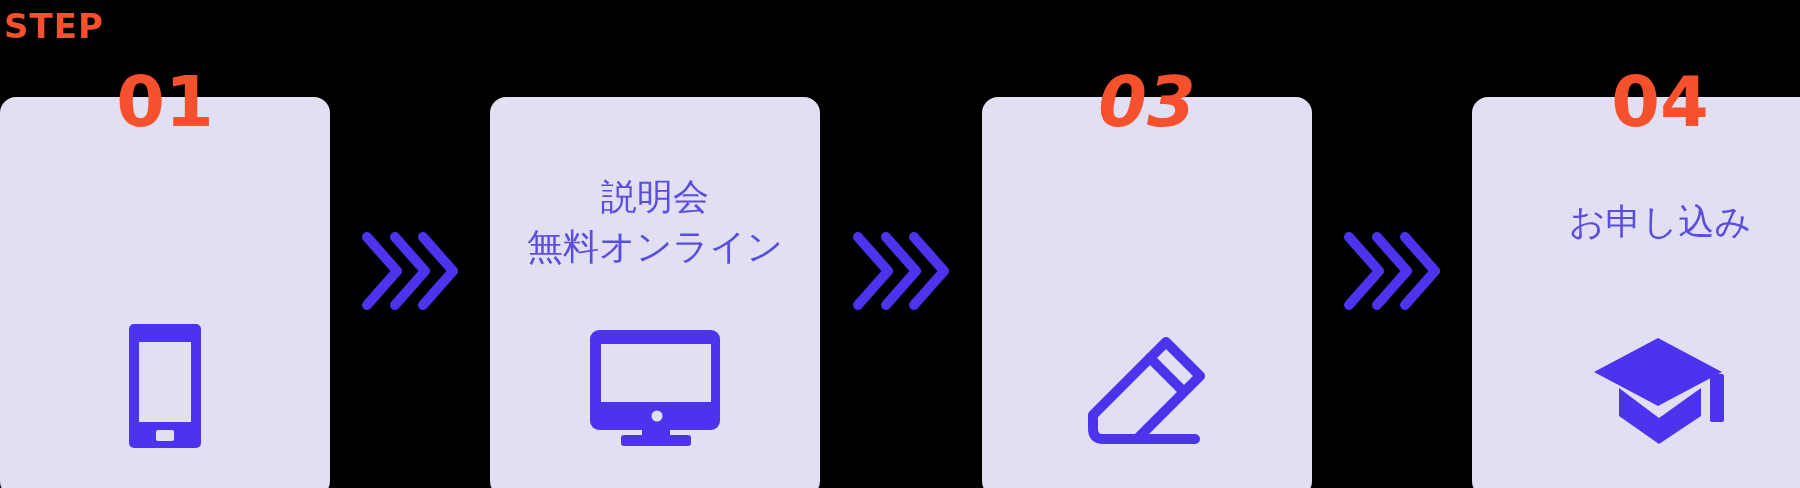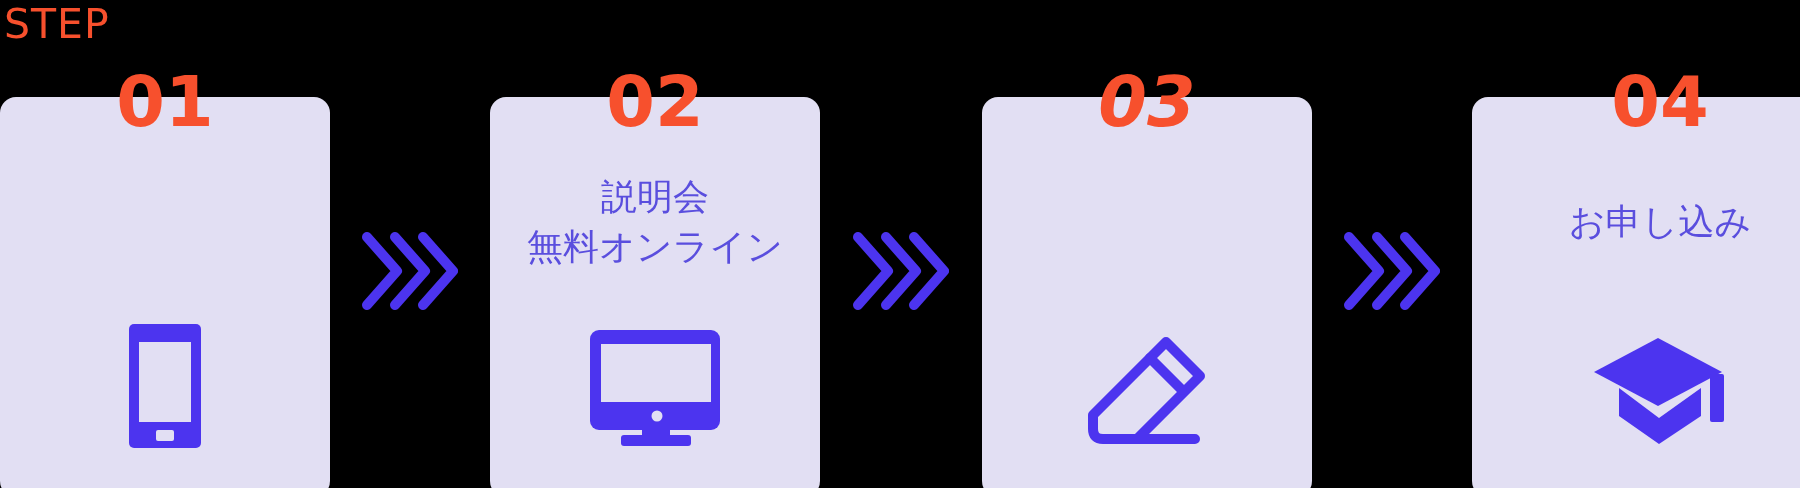--- a/index.html
+++ b/index.html
@@ -11,23 +11,23 @@
   }
   *{margin:0;padding:0;box-sizing:border-box;}
   html,body{width:1800px;height:488px;}
   body{
     position:relative;
     background:var(--background,#000);
     font-family:"DejaVu Sans","Liberation Sans",sans-serif;
     overflow:hidden;
   }
   .step-label{
-    position:absolute;left:4px;top:0;
+    position:absolute;left:4px;top:6px;
     color:var(--accent-orange,#F7502D);
-    font-size:41px;font-weight:400;letter-spacing:1px;
+    font-size:34px;font-weight:700;letter-spacing:1px;
   }
   .card{
     position:absolute;top:97px;height:400px;width:330px;
     background:var(--card-background,#E2DFF3);
     border-radius:16px;
   }
   .card1{left:0;}
   .card2{left:490px;}
   .card3{left:982px;font-style:italic;}
   .card4{left:1472px;width:376px;}
@@ -80,21 +80,20 @@
   <svg width="96" height="78" viewBox="0 0 96 78">
     <g class="strokeP" stroke-width="10" stroke-linecap="round" stroke-linejoin="round">
       <path d="M 5 5 L 35 39 L 5 73"></path>
       <path d="M 33 5 L 63 39 L 33 73"></path>
       <path d="M 61 5 L 91 39 L 61 73"></path>
     </g>
   </svg>
 </div>
 
 <div class="card card2">
-  <div class="step-number">02</div>
   <div class="card-title">
     <span>説明会</span>
     <span>無料オンライン</span>
   </div>
   <div class="icon-row">
     <span>
       <svg width="132" height="118" viewBox="0 0 132 118">
         <rect class="fillP" x="1" y="0" width="130" height="100" rx="9"></rect>
         <rect class="fillL" x="12" y="14" width="110" height="58"></rect>
         <circle class="fillL" cx="68" cy="86" r="5.5"></circle>

